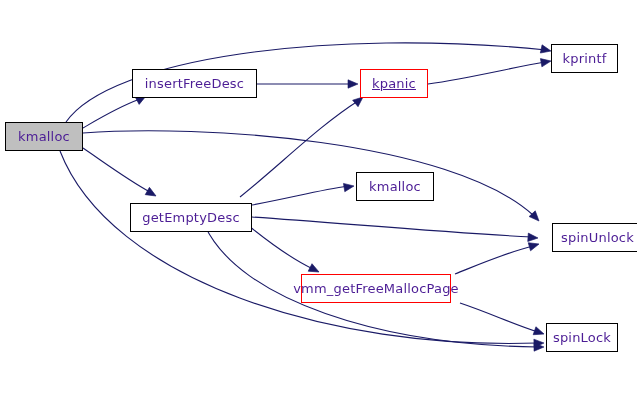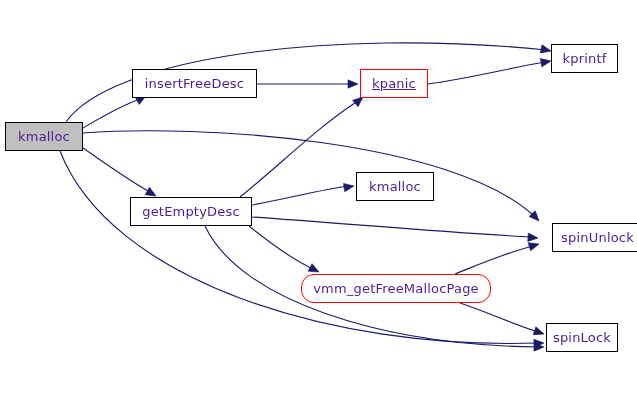--- a/index.html
+++ b/index.html
@@ -123,29 +123,29 @@
       </div>
       <div class="node-box" style="left: 132px; top: 69px; width: 125px; height: 29px;">
         <span>insertFreeDesc</span>
       </div>
       <div class="node-box danger" style="left: 360px; top: 69px; width: 68px; height: 29px; text-decoration: underline;">
         <span>kpanic</span>
       </div>
       <div class="node-box" style="left: 551px; top: 44px; width: 67px; height: 29px;">
         <span>kprintf</span>
       </div>
-      <div class="node-box" style="left: 130px; top: 197px; width: 122px; height: 29px;">
+      <div class="node-box" style="left: 130px; top: 203px; width: 122px; height: 29px;">
         <span>getEmptyDesc</span>
       </div>
       <div class="node-box" style="left: 356px; top: 172px; width: 78px; height: 29px;">
         <span>kmalloc</span>
       </div>
       <div class="node-box" style="left: 552px; top: 223px; width: 91px; height: 29px;">
         <span>spinUnlock</span>
       </div>
-      <div class="node-box danger" style="left: 301px; top: 274px; width: 190px; height: 29px; border-radius: 13px;">
+      <div class="node-box danger" style="left: 301px; top: 274px; width: 150px; height: 29px;">
         <span>vmm_getFreeMallocPage</span>
       </div>
       <div class="node-box" style="left: 546px; top: 323px; width: 72px; height: 29px;">
         <span>spinLock</span>
       </div>
     </div>
 </div>
 
 </body></html>

